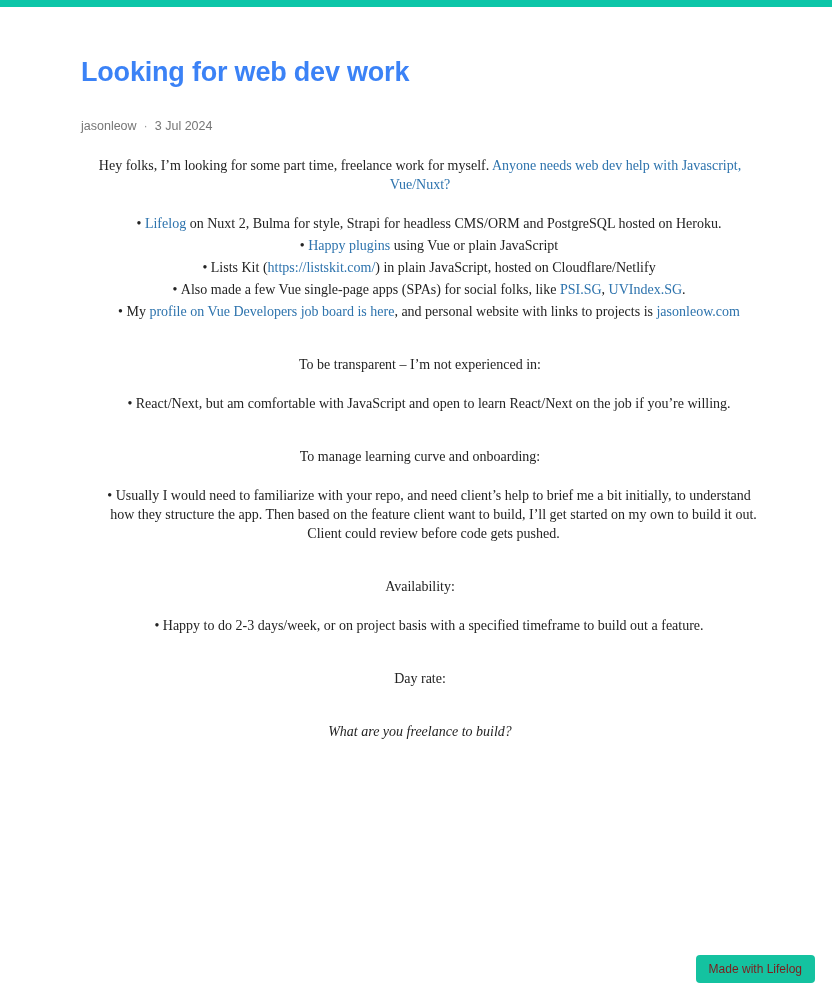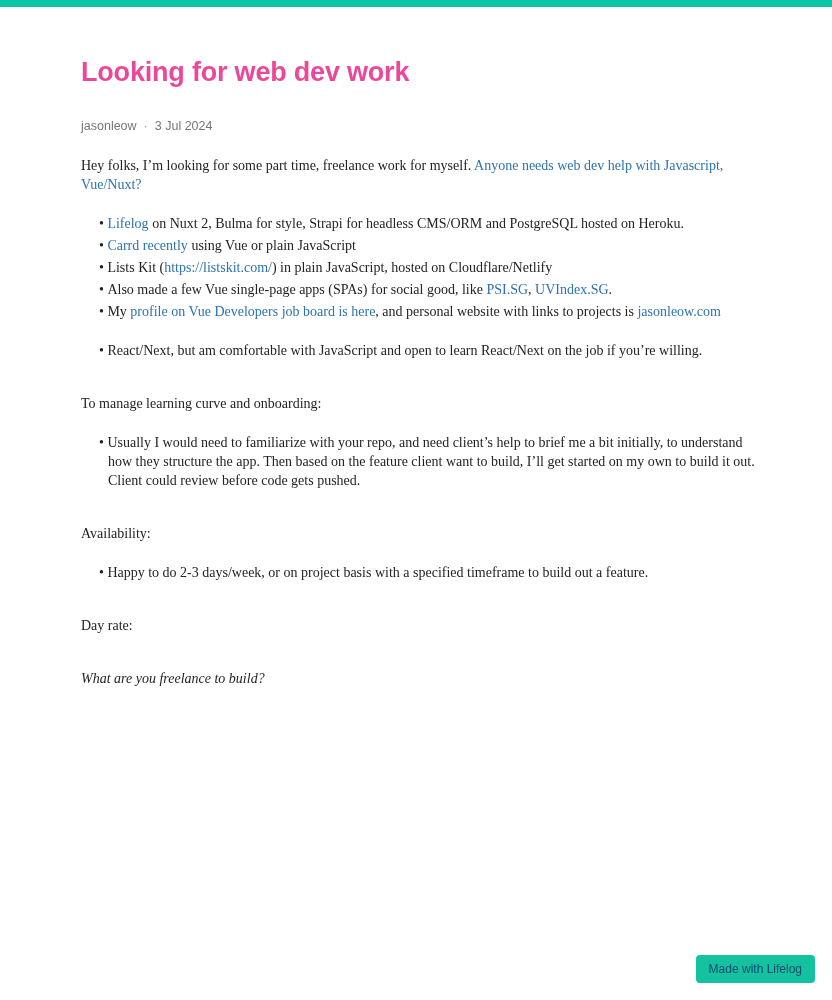--- a/index.html
+++ b/index.html
@@ -23,35 +23,36 @@
     position: absolute;
     top: 7px; left: 0; right: 0;
     padding: 0 73px 0 81px;
   }
   h1.post-title {
     margin-top: 50px;
     font-family: "Liberation Sans", sans-serif;
     font-size: 27px;
     line-height: 30px;
     font-weight: 700;
-    color: #ec4899;
+    color: #3b82f6;
     letter-spacing: -0.2px;
   }
   .byline {
     margin-top: 32px;
     font-size: 12.5px;
     line-height: 15px;
     color: #767676;
   }
   .byline .sep { margin: 0 7px; color: #9a9a9a; }
   .post-body {
     font-family: "Liberation Serif", "DejaVu Serif", serif;
     font-size: 14px;
     line-height: 19px;
     color: #232323;
+    text-align: center;
   }
   .post-body p { margin-top: 34px; }
   .post-body p.first { margin-top: 22px; }
   .post-body p.italic { font-style: italic; }
   .post-body ul {
     margin-top: 20px;
     list-style: none;
     padding-left: 27px;
   }
   .post-body li { text-indent: -9px; }
@@ -68,21 +69,21 @@
     vertical-align: -2px;
     margin-left: 1px;
   }
   .emoji svg { display: block; width: 100%; height: 100%; }
   .made-with-badge {
     position: absolute;
     right: 17px;
     bottom: 17px;
     display: inline-block;
     background: #14c2a0;
-    color: #0c4a6e;
+    color: #7f1d1d;
     font-family: "Liberation Sans", sans-serif;
     font-size: 12px;
     line-height: 14px;
     padding: 7px 13px;
     border-radius: 4px;
     border: none;
     cursor: pointer;
   }
 </style>
 </head>
@@ -95,25 +96,26 @@
     <h1 class="post-title">Looking for web dev work</h1>
 
     <div class="byline">
       <span>jasonleow</span><span class="sep">·</span><span>3 Jul 2024</span>
     </div>
 
     <div class="post-body">
         <p class="first"><span>Hey folks, I’m looking for some part time, freelance work for myself. </span><a class="link" href="#">Anyone needs web dev help with Javascript, Vue/Nuxt?</a></p>
         <ul>
           <li><a class="link" href="#">Lifelog</a><span> on Nuxt 2, Bulma for style, Strapi for headless CMS/ORM and PostgreSQL hosted on Heroku.</span></li>
-          <li><a class="link" href="#">Carrd recently</a><span> using Vue or plain JavaScript</span></li>
+          <li><a class="link" href="#">Happy plugins</a><span> using Vue or plain JavaScript</span></li>
           <li><span>Lists Kit (</span><a class="link" href="#">https://listskit.com/</a><span>) in plain JavaScript, hosted on Cloudflare/Netlify</span></li>
-          <li><span>Also made a few Vue single-page apps (SPAs) for social good, like </span><a class="link" href="#">PSI.SG</a><span>, </span><a class="link" href="#">UVIndex.SG</a><span>.</span></li>
+          <li><span>Also made a few Vue single-page apps (SPAs) for social folks, like </span><a class="link" href="#">PSI.SG</a><span>, </span><a class="link" href="#">UVIndex.SG</a><span>.</span></li>
           <li><span>My </span><a class="link" href="#">profile on Vue Developers job board is here</a><span>, and personal website with links to projects is </span><a class="link" href="#">jasonleow.com</a></li>
         </ul>
+        <p><span>To be transparent – I’m not experienced in:</span></p>
         <ul>
           <li><span>React/Next, but am comfortable with JavaScript and open to learn React/Next on the job if you’re willing.</span></li>
         </ul>
         <p><span>To manage learning curve and onboarding:</span></p>
         <ul>
           <li><span>Usually I would need to familiarize with your repo, and need client’s help to brief me a bit initially, to understand how they structure the app. Then based on the feature client want to build, I’ll get started on my own to build it out. Client could review before code gets pushed.</span></li>
         </ul>
         <p><span>Availability:</span></p>
         <ul>
           <li><span>Happy to do 2-3 days/week, or on project basis with a specified timeframe to build out a feature.</span></li>

